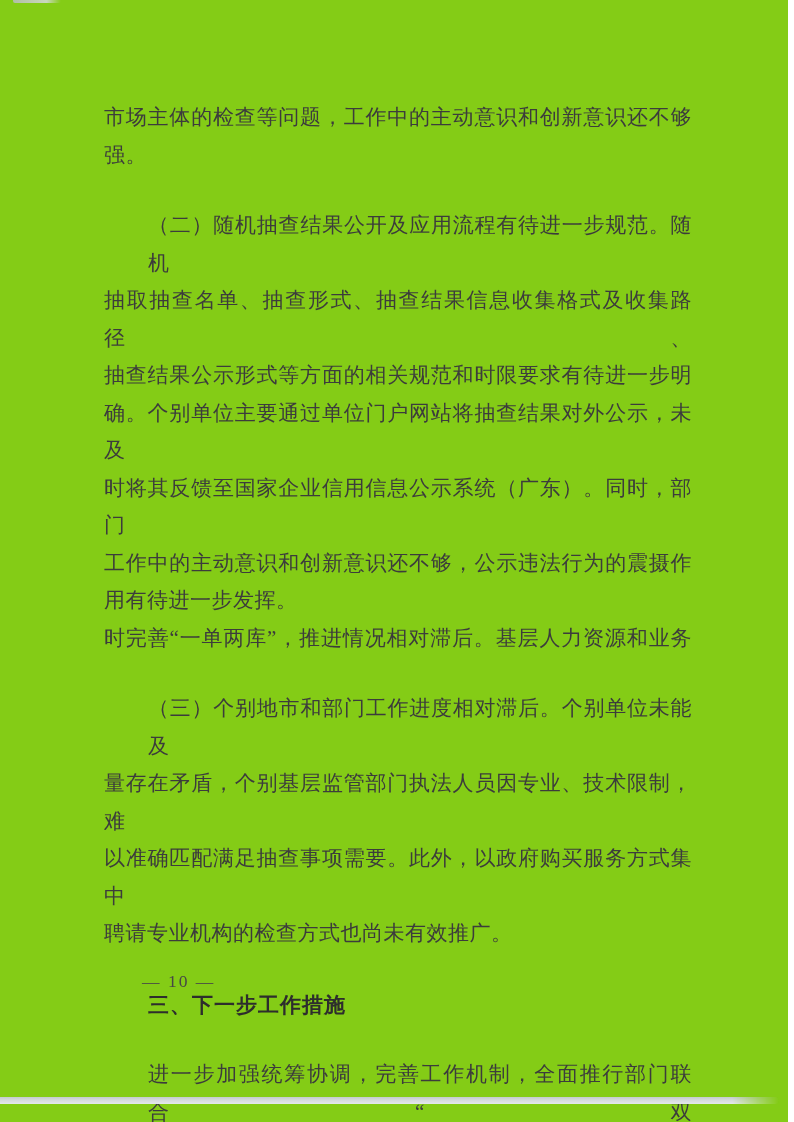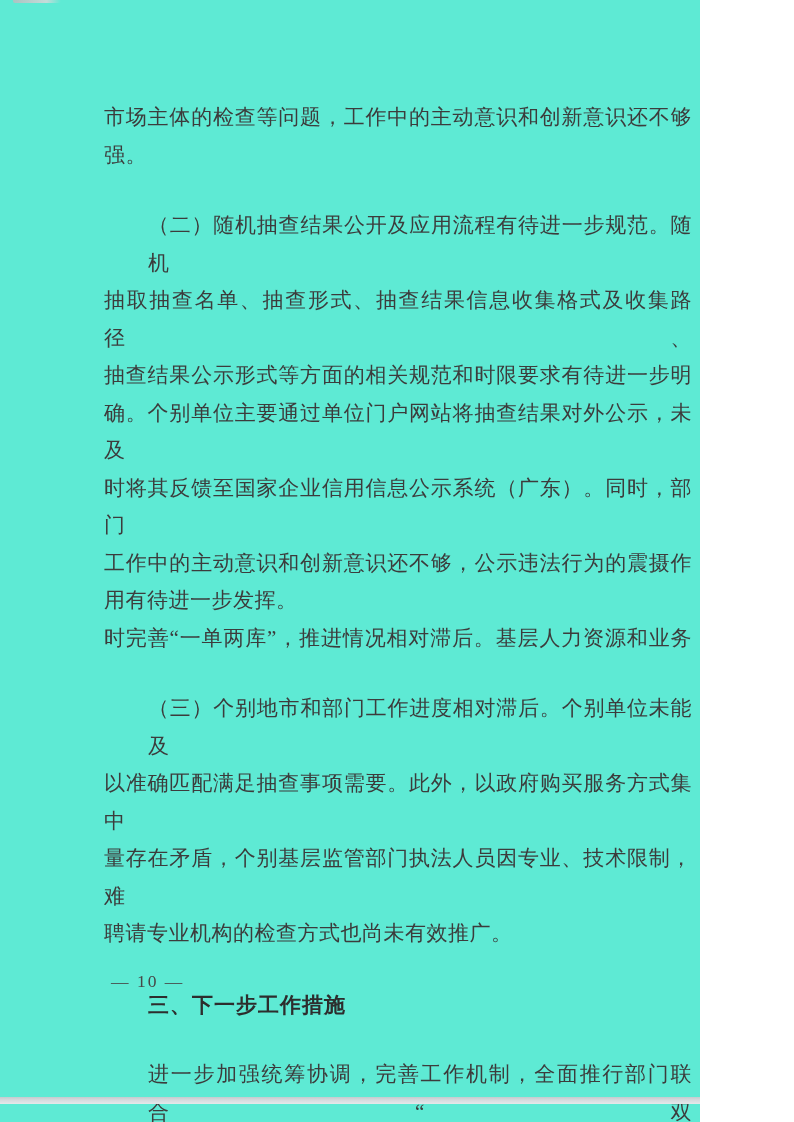--- a/index.html
+++ b/index.html
@@ -2,23 +2,23 @@
 <html><head>
 <meta charset="utf-8">
 <style>
   html, body {
     margin: 0;
     padding: 0;
     background: #ffffff;
   }
   .page {
     position: relative;
-    width: 700px;
+    width: 788px;
     height: 1122px;
-    background: #5eead4;
+    background: #84cc16;
     overflow: hidden;
     font-family: "Liberation Serif", serif;
   }
   .textblock {
     position: absolute;
     left: 104px;
     top: 99px;
     width: 588px;
   }
   .line {
@@ -39,21 +39,21 @@
   }
   .line.heading {
     font-family: "Liberation Sans", sans-serif;
     font-weight: 700;
     color: #2d2d2d;
     letter-spacing: 1px;
     text-align-last: left;
   }
   .page-number {
     position: absolute;
-    left: 111px;
+    left: 142px;
     top: 971px;
     font-size: 17.5px;
     color: #474747;
     letter-spacing: 2px;
     font-family: "Liberation Serif", serif;
   }
   .artifact-top {
     position: absolute;
     left: 13px;
     top: 0;
@@ -88,22 +88,22 @@
     <div class="line end">强。</div>
     <div class="line indent">（二）随机抽查结果公开及应用流程有待进一步规范。随机</div>
     <div class="line">抽取抽查名单、抽查形式、抽查结果信息收集格式及收集路径、</div>
     <div class="line">抽查结果公示形式等方面的相关规范和时限要求有待进一步明</div>
     <div class="line">确。个别单位主要通过单位门户网站将抽查结果对外公示，未及</div>
     <div class="line">时将其反馈至国家企业信用信息公示系统（广东）。同时，部门</div>
     <div class="line">工作中的主动意识和创新意识还不够，公示违法行为的震摄作</div>
     <div class="line end">用有待进一步发挥。</div>
     <div class="line">时完善“一单两库”，推进情况相对滞后。基层人力资源和业务</div>
     <div class="line indent">（三）个别地市和部门工作进度相对滞后。个别单位未能及</div>
+    <div class="line">量存在矛盾，个别基层监管部门执法人员因专业、技术限制，难</div>
     <div class="line">以准确匹配满足抽查事项需要。此外，以政府购买服务方式集中</div>
-    <div class="line">量存在矛盾，个别基层监管部门执法人员因专业、技术限制，难</div>
     <div class="line end">聘请专业机构的检查方式也尚未有效推广。</div>
     <div class="line heading indent end">三、下一步工作措施</div>
     <div class="line indent">进一步加强统筹协调，完善工作机制，全面推行部门联合“双</div>
     <div class="line end">平。</div>
 
   </div>
 
   <div class="page-number">— 10 —</div>
 
   <div class="artifact-bottom"></div>

